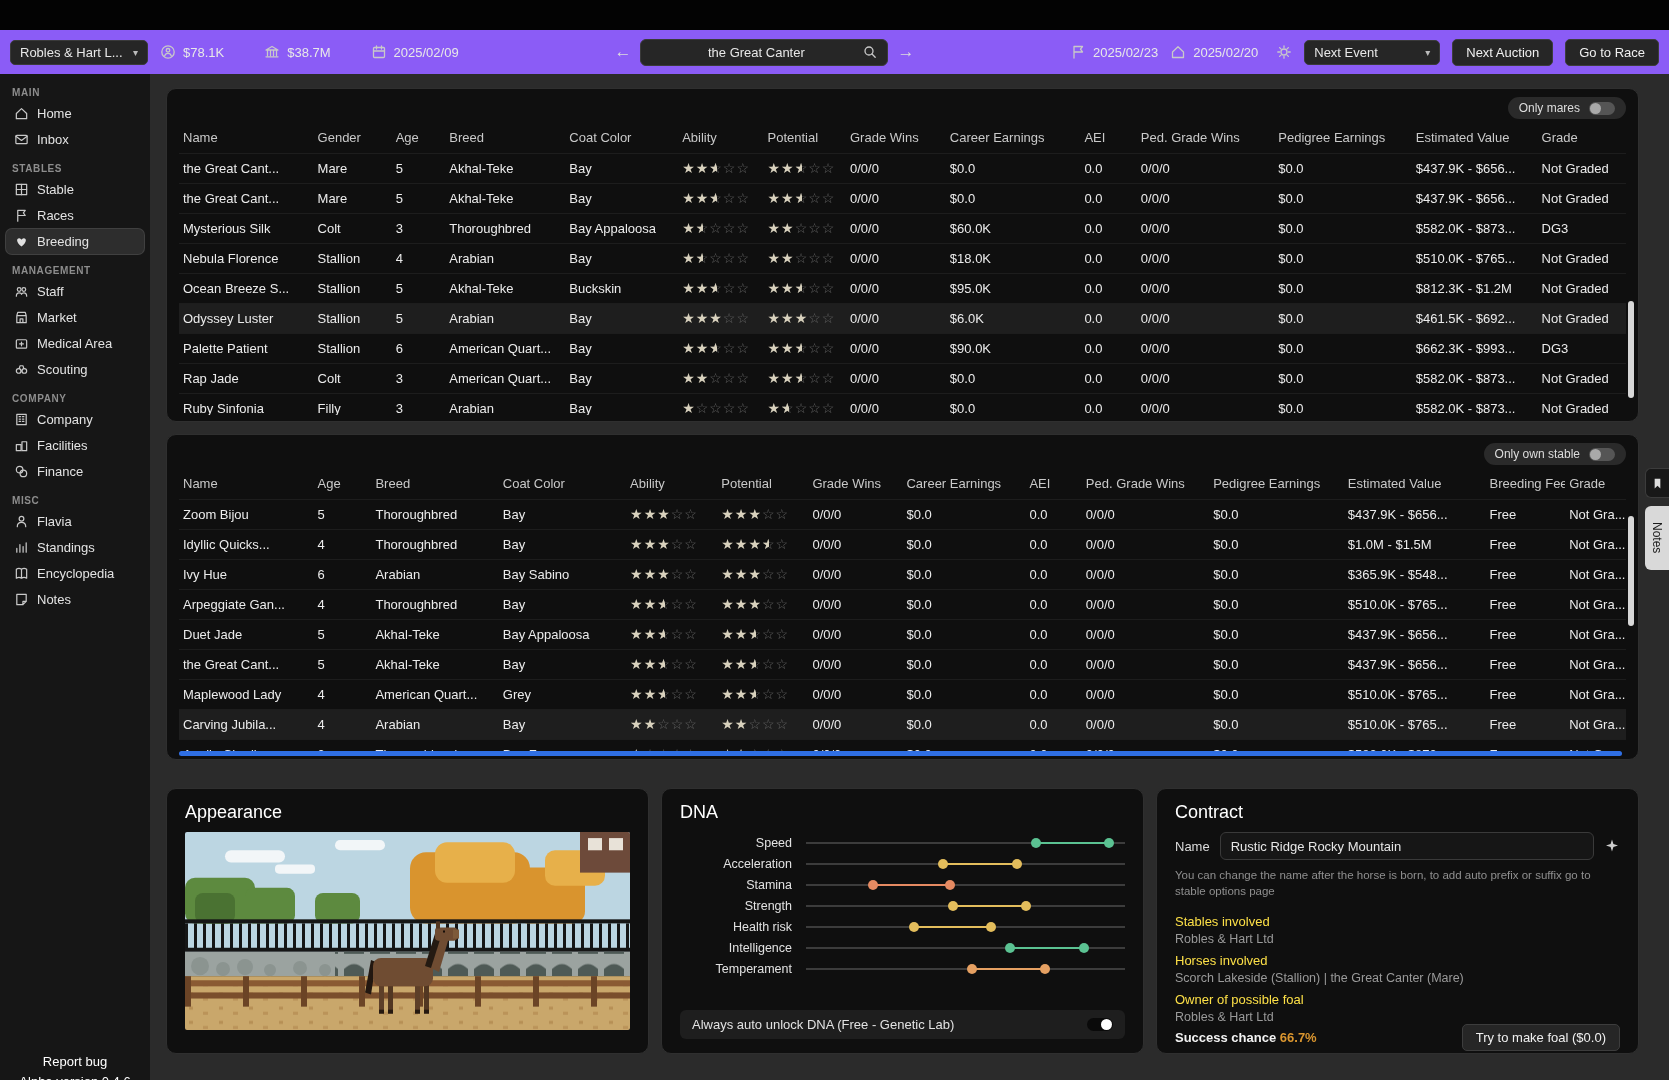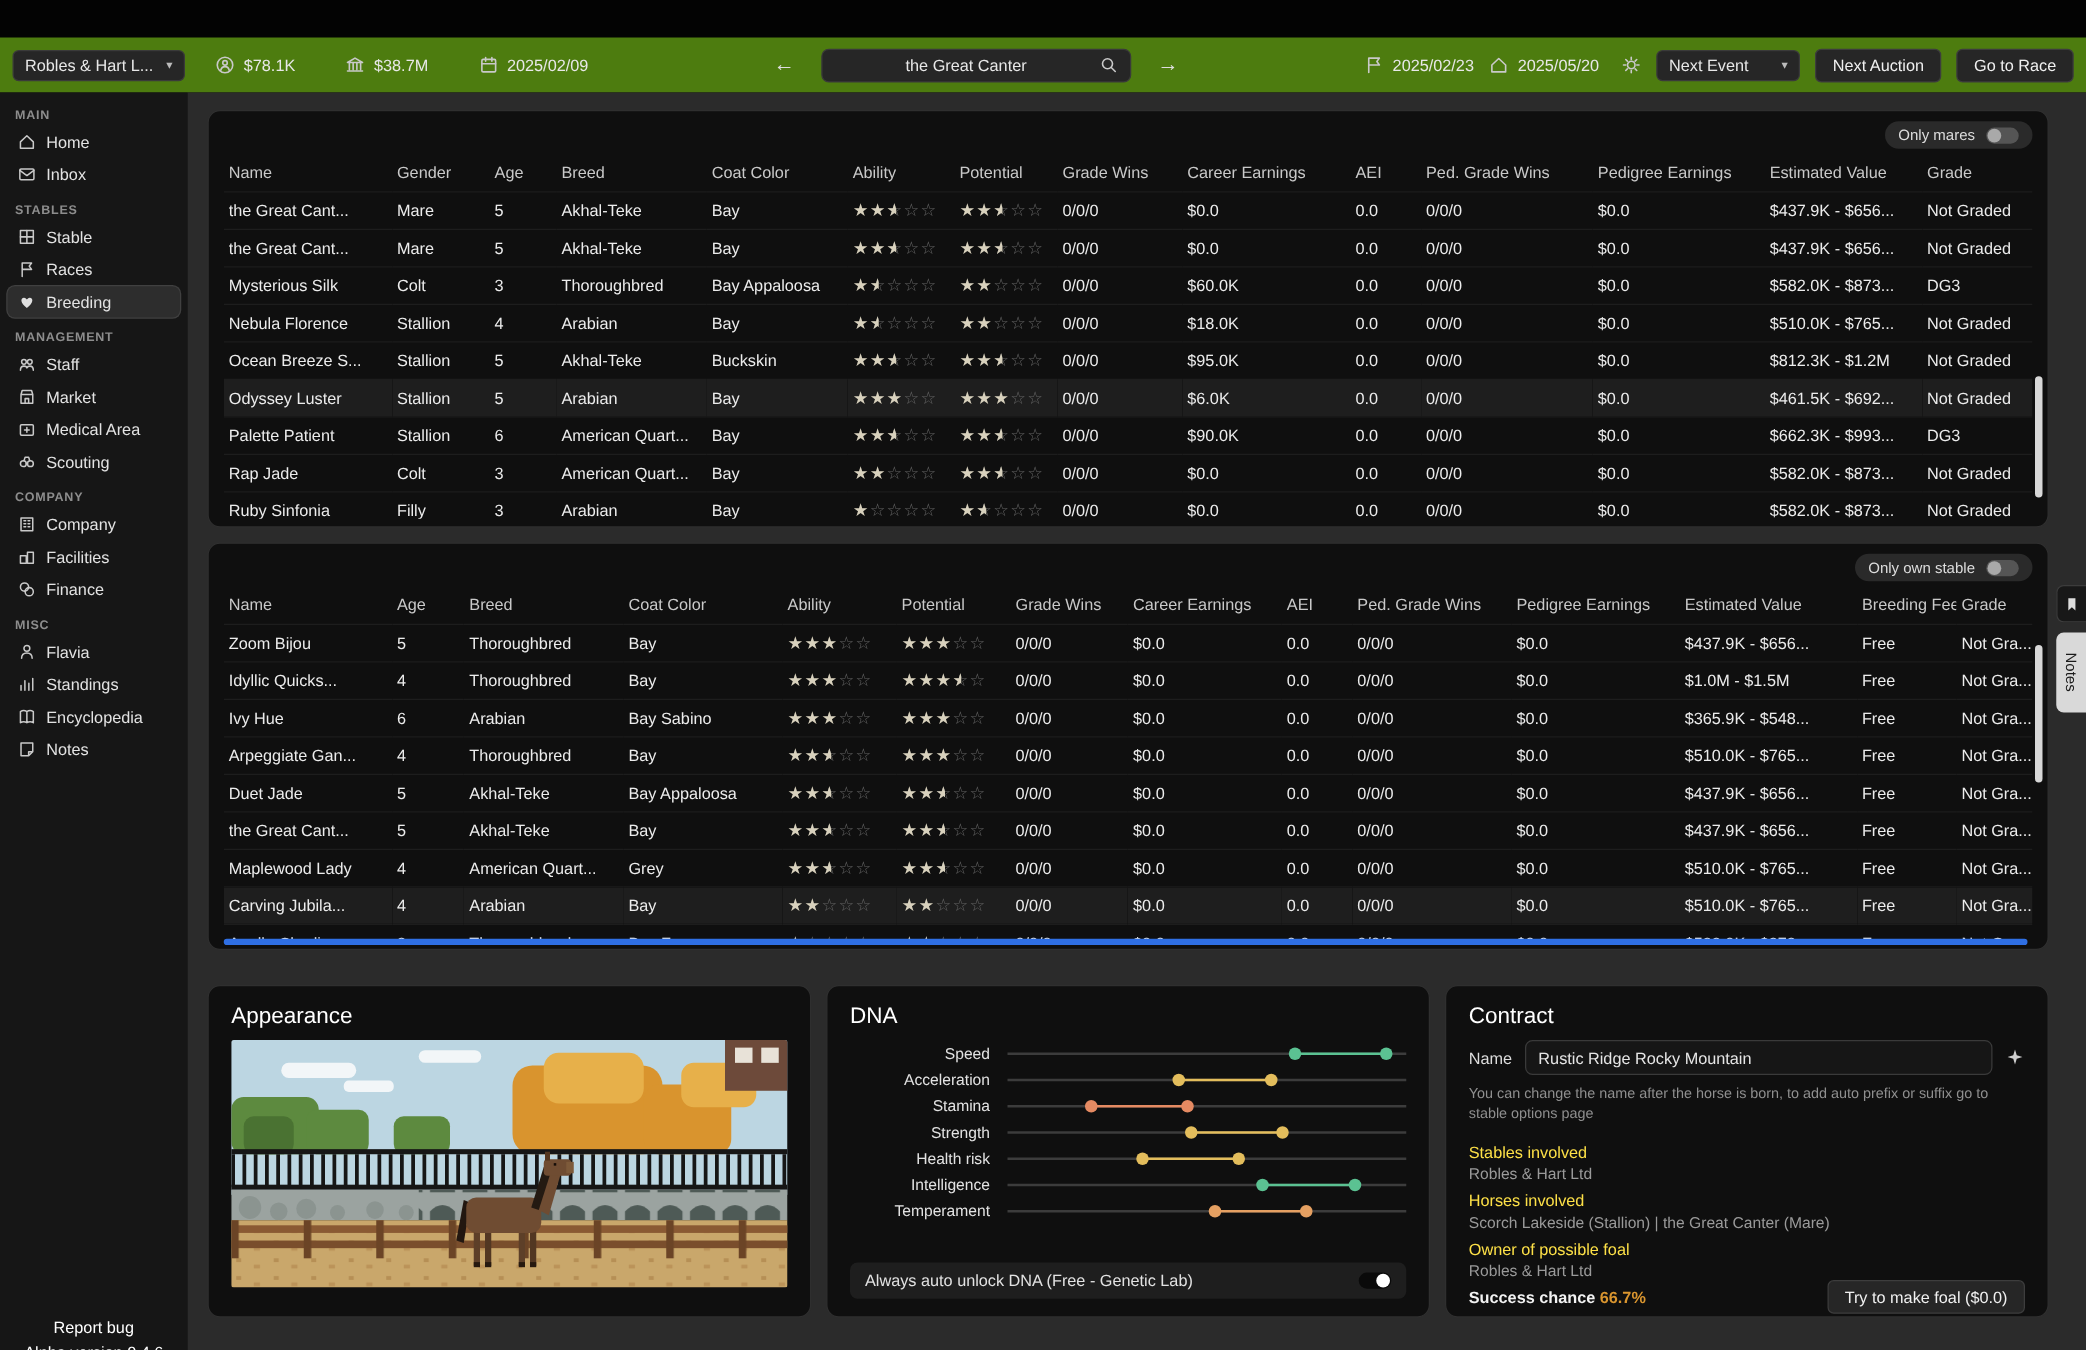--- a/index.html
+++ b/index.html
@@ -6,21 +6,21 @@
   html,body { margin:0; padding:0; }
   body {
     width:1669px; height:1080px; overflow:hidden; position:relative;
     background:#050505; color:#e8e8e8;
     font-family:"Liberation Sans", sans-serif; font-size:13px;
   }
   svg { display:block; }
 
   
   .titlebar { height:30px; background:#030303; }
-  .topbar { height:44px; background:#4d7c0f; display:flex; align-items:center; gap:16px; padding:0 10px; }
+  .topbar { height:44px; background:#8b5cf6; display:flex; align-items:center; gap:4px; padding:0 10px; }
   .select { display:flex; align-items:center; gap:6px; background:#262626; border:1px solid #3a3a3a; border-radius:5px; padding:4px 9px; color:#e8e8e8; cursor:pointer; white-space:nowrap; }
   .select.company { width:138px; justify-content:space-between; }
   .chev { font-size:10px; color:#bbb; }
   .statgroup { display:flex; align-items:center; gap:40px; margin-left:8px; }
   .stat { display:flex; align-items:center; gap:7px; white-space:nowrap; }
   .ticon { width:16px; height:16px; display:inline-flex; }
   .spacer { flex:1; }
   .navarrow { font-size:17px; color:#ddd; padding:0 5px; cursor:pointer; }
   .search { display:flex; align-items:center; background:#262626; border:1px solid #3a3a3a; border-radius:6px; height:27px; width:248px; padding:0 9px; }
   .search input { flex:1; background:transparent; border:none; outline:none; color:#e8e8e8; font-size:13px; font-family:inherit; min-width:0;text-align:center; }
@@ -165,29 +165,29 @@
           </svg>
         </span>
       <span>2025/02/23</span>
     </div>
     <div class="stat">
       <span class="ticon">
           <svg viewBox="0 0 16 16" fill="none" stroke="#c9c9c9" stroke-width="1.3" stroke-linecap="round" stroke-linejoin="round" width="100%" height="100%">
             <path d="M2.5 8 L8 2.8 L13.5 8 V13.5 H2.5 Z"></path>
           </svg>
         </span>
-      <span>2025/05/20</span>
+      <span>2025/02/20</span>
     </div>
     <span class="ticon" style="margin-left:6px;">
         <svg viewBox="0 0 16 16" fill="none" stroke="#c9c9c9" stroke-width="1.3" stroke-linecap="round" stroke-linejoin="round" width="100%" height="100%">
           <circle cx="8" cy="8" r="3"></circle>
           <path d="M8 1.8 V3.6 M8 12.4 V14.2 M1.8 8 H3.6 M12.4 8 H14.2 M3.6 3.6 L4.9 4.9 M11.1 11.1 L12.4 12.4 M12.4 3.6 L11.1 4.9 M4.9 11.1 L3.6 12.4"></path>
         </svg>
       </span>
-    <div class="select" style="width:115px; justify-content:space-between;">
+    <div class="select" style="width:136px; justify-content:space-between;">
       <span>Next Event</span>
       <span class="chev">▾</span>
     </div>
     <button class="tbtn">Next Auction</button>
     <button class="tbtn">Go to Race</button>
   </div>
 </div>
 
 <div class="frame">
   <div class="sidebar">

